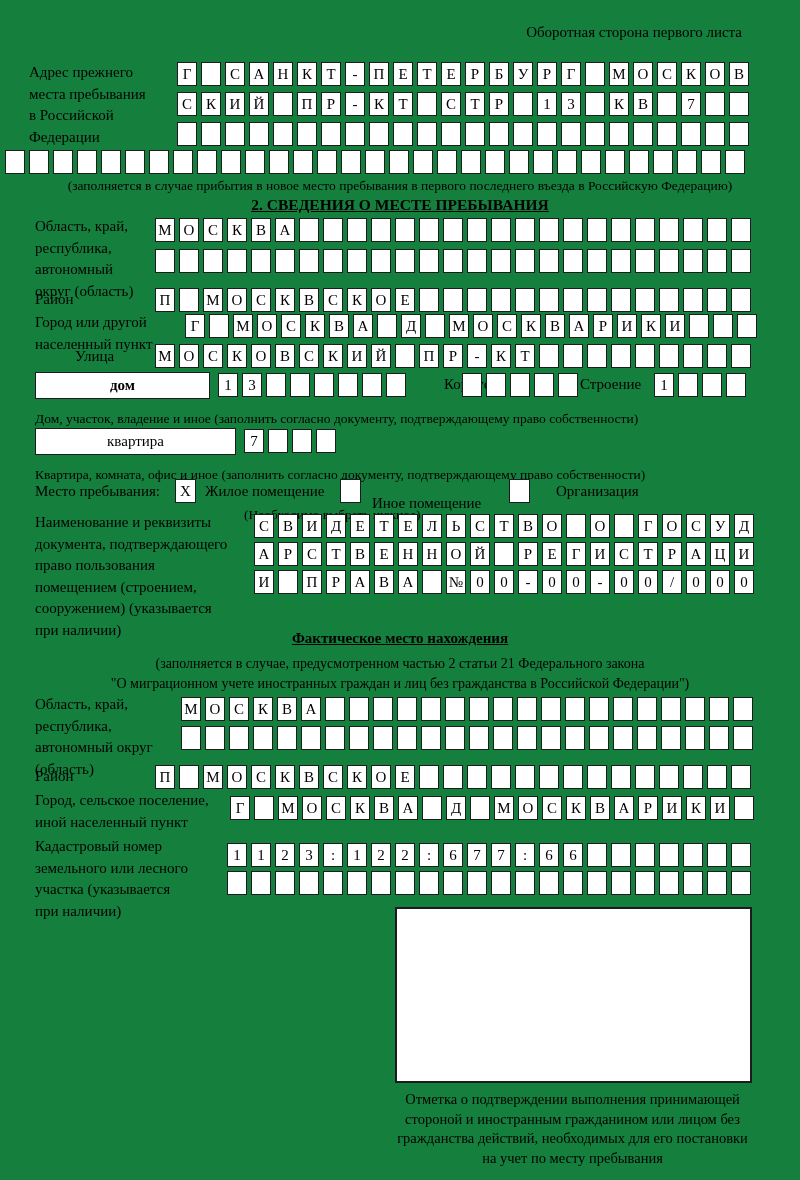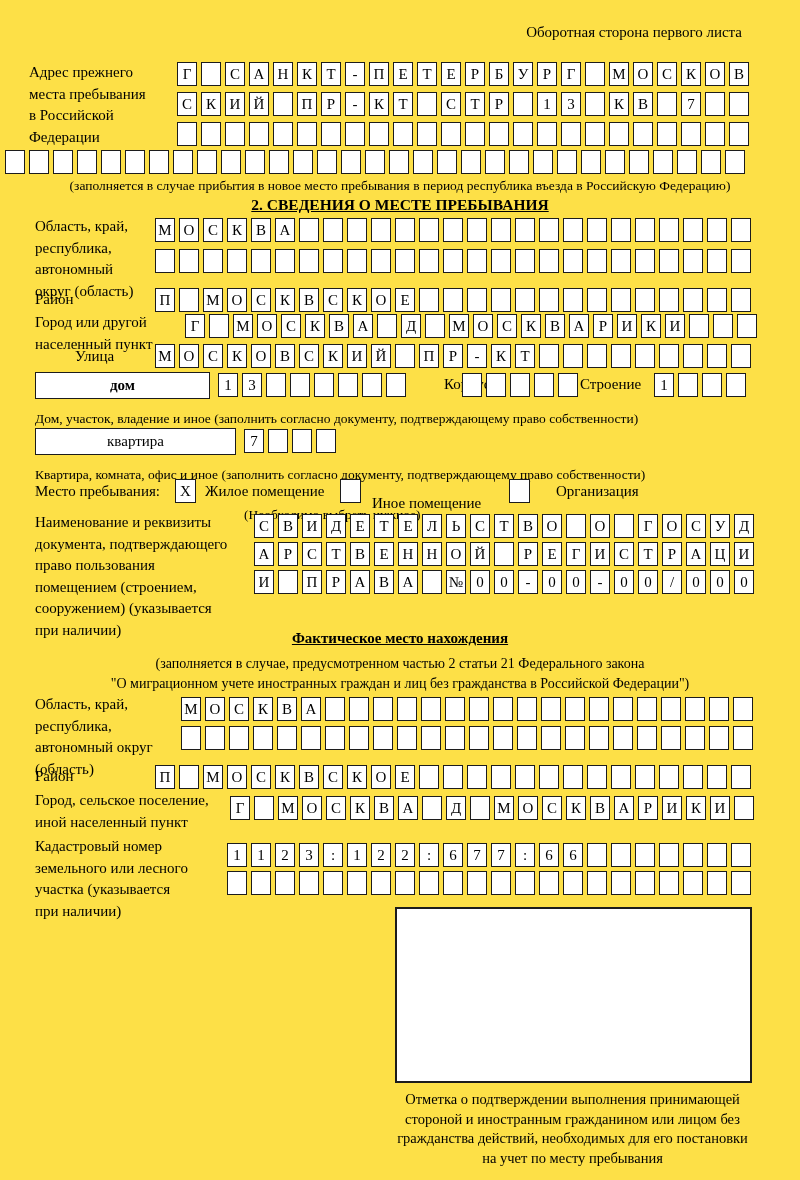--- a/index.html
+++ b/index.html
@@ -1,19 +1,19 @@
 <!DOCTYPE html>
 <html><head>
 <meta charset="utf-8">
 <style>
   html,body{margin:0;padding:0;background:#ffffff;}
   .page{
     position:relative;
     width:800px;height:1180px;
-    background:#fde047;color:#000;
+    background:#15803d;color:#000;
     font-family:"Liberation Serif","DejaVu Serif",serif;
     overflow:hidden;
   }
   .abs{position:absolute;}
   .label{
     font-size:15px;line-height:21.5px;white-space:pre-line;
   }
   .note{font-size:13.5px;line-height:17px;}
   .center{left:0;width:800px;text-align:center;}
   .title{font-weight:bold;font-size:15.5px;text-decoration:underline;}
@@ -155,21 +155,21 @@
       <span class="cell"></span>
       <span class="cell"></span>
       <span class="cell"></span>
       <span class="cell"></span>
       <span class="cell"></span>
       <span class="cell"></span>
       <span class="cell"></span>
       <span class="cell"></span>
       <span class="cell"></span>
     </div>
-  <div class="abs note center" style="top:177px;">(заполняется в случае прибытия в новое место пребывания в период республика въезда в Российскую Федерацию)</div>
+  <div class="abs note center" style="top:177px;">(заполняется в случае прибытия в новое место пребывания в первого последнего въезда в Российскую Федерацию)</div>
 
   <div class="abs title center" style="top:196px;">2. СВЕДЕНИЯ О МЕСТЕ ПРЕБЫВАНИЯ</div>
 
   <div class="abs label" style="left:35px;top:216px;width:130px;">Область, край,
 республика,
 автономный
 округ (область)</div>
   <div class="cellrow" style="left:155px;top:218px;">
       <span class="cell">М</span>
       <span class="cell">О</span>

